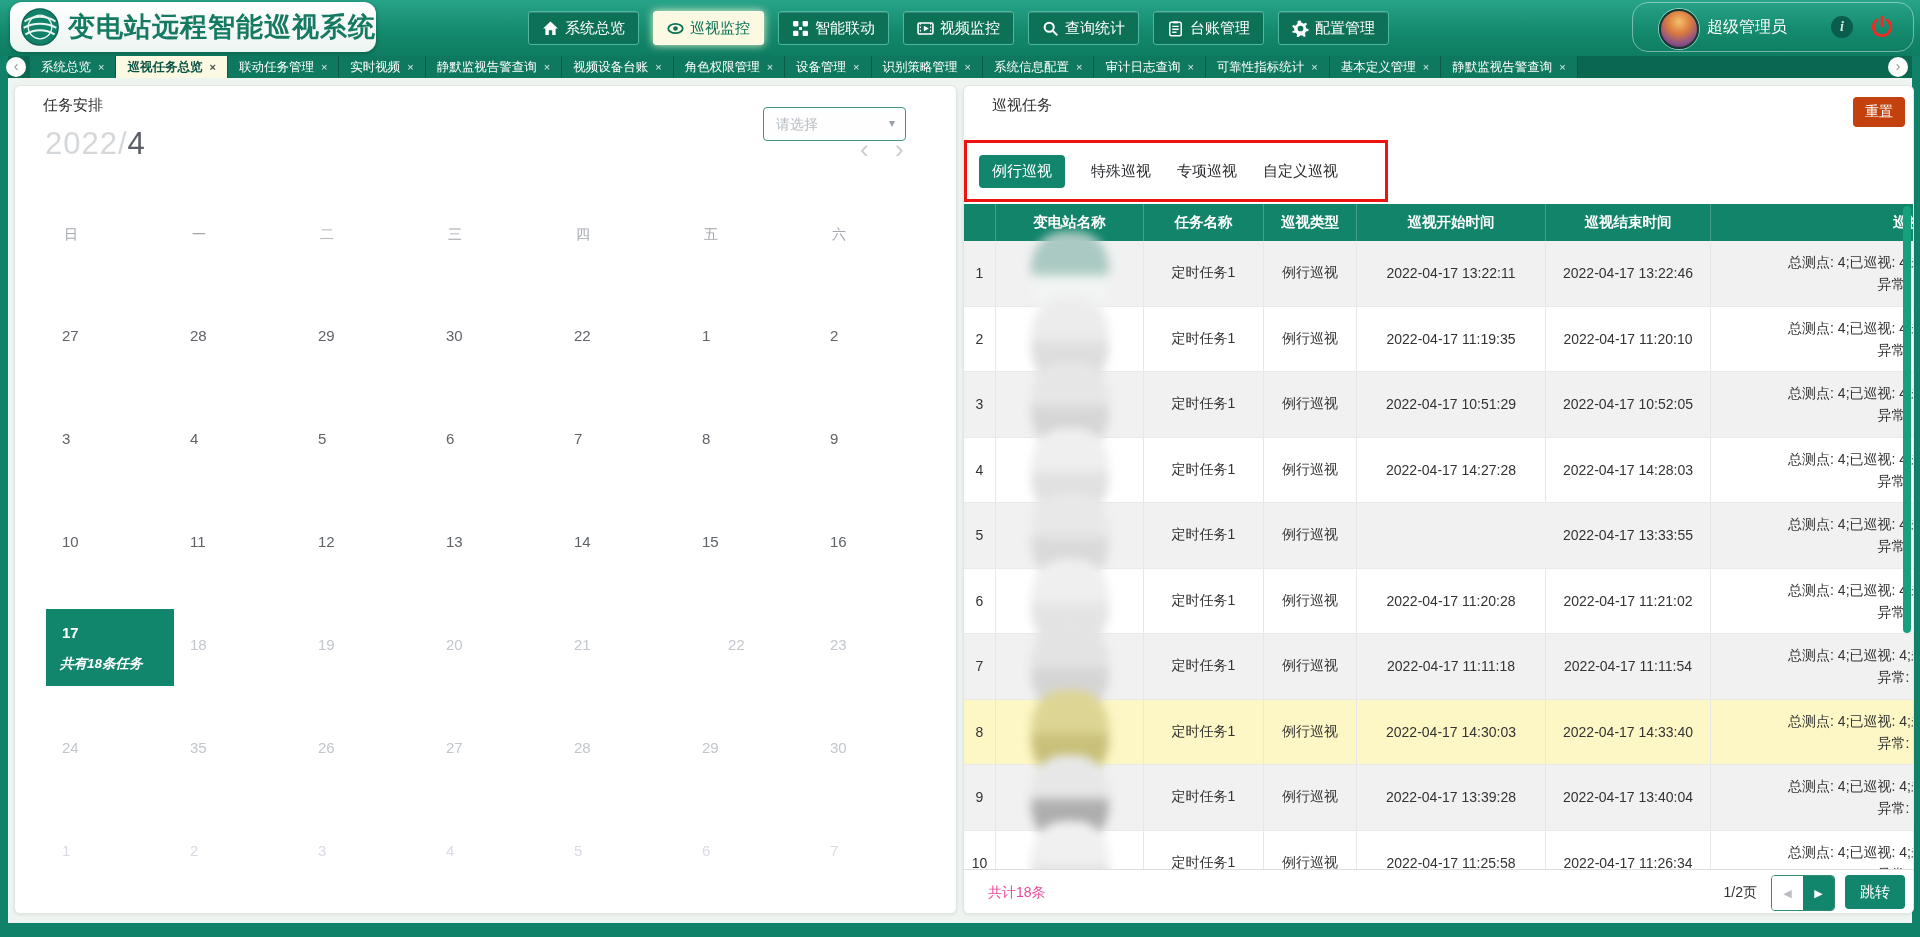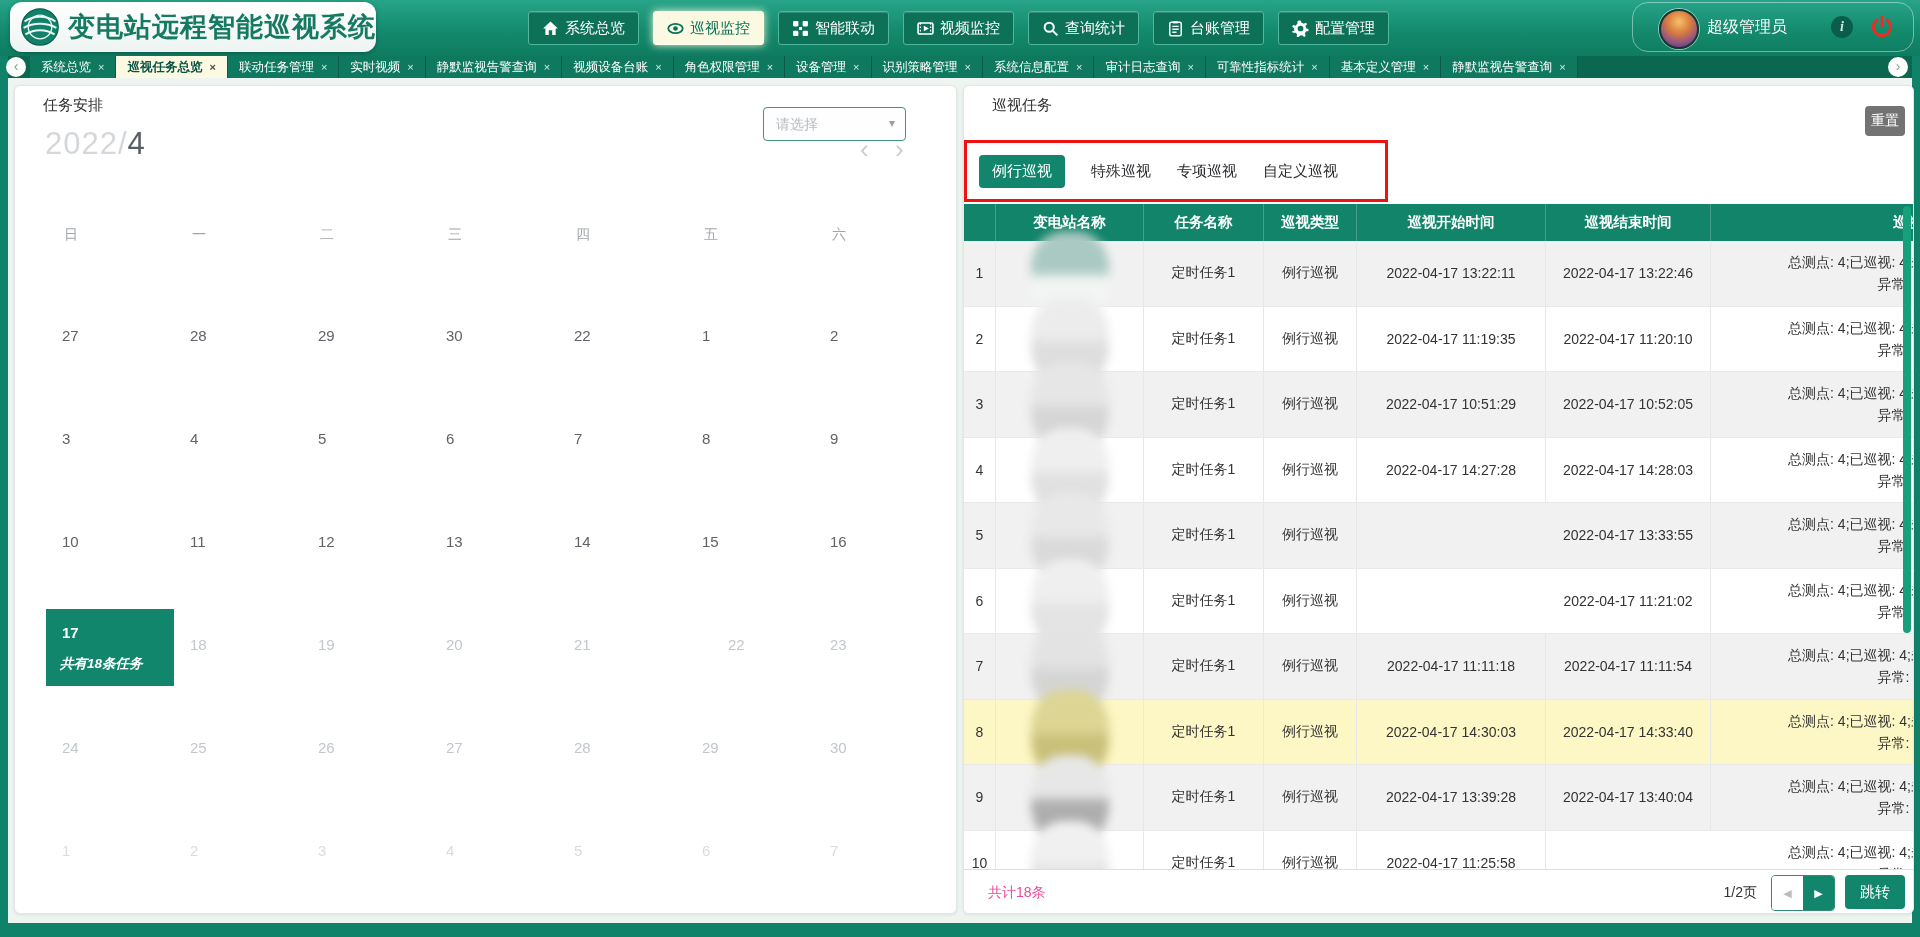--- a/index.html
+++ b/index.html
@@ -56,21 +56,21 @@
   .cal-ym .lt{color:#d5d8db}.cal-ym .dk{color:#5a5e66}
   .cal-prev{position:absolute;left:845px;top:48px;color:#c9cdd3;font-size:26px;cursor:pointer}
   .cal-next{position:absolute;left:880px;top:48px;color:#c9cdd3;font-size:26px;cursor:pointer}
   .wd{position:absolute;font-size:14px;color:#a2a6ad}
   .day{position:absolute;font-size:15px}
   .day.d{color:#5f6368}.day.l{color:#c2c6cd}.day.f{color:#d8dbe1}
   .selblock{position:absolute;left:31px;top:523px;width:128px;height:77px;background:#12866c;color:#fff;cursor:pointer}
   .selblock .n{position:absolute;left:16px;top:15px;font-size:15px;font-weight:bold}
   .selblock .note{position:absolute;left:14px;top:46px;font-size:13.5px;font-style:italic;font-weight:bold;white-space:nowrap}
   
-  .reset{position:absolute;right:8px;top:20px;width:40px;height:30px;background:#737373;color:#fff;
+  .reset{position:absolute;right:8px;top:11px;width:52px;height:30px;background:#c2410c;color:#fff;
        border:none;border-radius:4px;font-size:14px;cursor:pointer}
   .fbox{position:absolute;left:0;top:54px;width:424px;height:62px;border:3px solid #ec1310;
        box-sizing:border-box;display:flex;align-items:center;padding-left:12px;gap:26px;background:#fff}
   .ftab{font-size:15px;color:#2b2d30;cursor:pointer;white-space:nowrap}
   .ftab.active{background:#12866c;color:#fff;padding:7px 13px;border-radius:4px}
   .twrap{position:absolute;left:0;top:118px;width:949px;height:665px;overflow:hidden}
   .thead{position:absolute;left:0;top:0;width:949px;height:37px;background:#12846a;display:flex}
   .th{display:flex;align-items:center;justify-content:center;color:#fff;font-size:14.5px;font-weight:bold;
       border-right:1px solid rgba(255,255,255,.22);box-sizing:border-box;flex:none}
   .th.last{justify-content:flex-end;border-right:none}
@@ -307,21 +307,21 @@
           <div class="n">17</div>
           <div class="note">共有18条任务</div>
         </div>
         <span class="day l" style="left: 175px; top: 550px;">18</span>
         <span class="day l" style="left: 303px; top: 550px;">19</span>
         <span class="day l" style="left: 431px; top: 550px;">20</span>
         <span class="day l" style="left: 559px; top: 550px;">21</span>
         <span class="day l" style="left: 713px; top: 550px;">22</span>
         <span class="day l" style="left: 815px; top: 550px;">23</span>
         <span class="day l" style="left: 47px; top: 653px;">24</span>
-        <span class="day l" style="left: 175px; top: 653px;">25</span>
+        <span class="day l" style="left: 175px; top: 653px;">35</span>
         <span class="day l" style="left: 303px; top: 653px;">26</span>
         <span class="day l" style="left: 431px; top: 653px;">27</span>
         <span class="day l" style="left: 559px; top: 653px;">28</span>
         <span class="day l" style="left: 687px; top: 653px;">29</span>
         <span class="day l" style="left: 815px; top: 653px;">30</span>
         <span class="day f" style="left: 47px; top: 756px;">1</span>
         <span class="day f" style="left: 175px; top: 756px;">2</span>
         <span class="day f" style="left: 303px; top: 756px;">3</span>
         <span class="day f" style="left: 431px; top: 756px;">4</span>
         <span class="day f" style="left: 559px; top: 756px;">5</span>
@@ -428,20 +428,21 @@
             <span>总测点: 4;已巡视: 4;未</span>
             <span>异常: 4;</span>
           </div>
         </div>
         <div class="trow" style="top: 364.5px; height: 65.5px;">
           <div class="td" style="left: 0px; width: 32px;">6</div>
           <div class="td" style="left: 32px; width: 148px;"></div>
           <div class="blob" style="left: 67px; top: -10px; background: linear-gradient(rgb(239, 239, 239) 0%, rgb(239, 239, 239) 45%, rgb(228, 228, 228) 55%, rgb(228, 228, 228) 100%);"></div>
           <div class="td" style="left: 180px; width: 120px;">定时任务1</div>
           <div class="td" style="left: 300px; width: 93px;">例行巡视</div>
+          <div class="td" style="left: 393px; width: 189px;">2022-04-17 11:20:28</div>
           <div class="td" style="left: 582px; width: 165px;">2022-04-17 11:21:02</div>
           <div class="td res" style="left: 747px; width: 202px;">
             <span>总测点: 4;已巡视: 4;未</span>
             <span>异常: 4;</span>
           </div>
         </div>
         <div class="trow odd" style="top: 430px; height: 65.5px;">
           <div class="td" style="left: 0px; width: 32px;">7</div>
           <div class="td" style="left: 32px; width: 148px;"></div>
           <div class="blob" style="left: 67px; top: -10px; background: linear-gradient(rgb(227, 227, 227) 0%, rgb(227, 227, 227) 45%, rgb(213, 213, 213) 55%, rgb(213, 213, 213) 100%);"></div>
@@ -480,20 +481,21 @@
             <span>异常: 4;</span>
           </div>
         </div>
         <div class="trow" style="top: 626.5px; height: 65.5px;">
           <div class="td" style="left: 0px; width: 32px;">10</div>
           <div class="td" style="left: 32px; width: 148px;"></div>
           <div class="blob" style="left: 67px; top: -10px; background: linear-gradient(rgb(240, 240, 240) 0%, rgb(240, 240, 240) 45%, rgb(226, 226, 226) 55%, rgb(226, 226, 226) 100%);"></div>
           <div class="td" style="left: 180px; width: 120px;">定时任务1</div>
           <div class="td" style="left: 300px; width: 93px;">例行巡视</div>
           <div class="td" style="left: 393px; width: 189px;">2022-04-17 11:25:58</div>
+          <div class="td" style="left: 582px; width: 165px;">2022-04-17 11:26:34</div>
           <div class="td res" style="left: 747px; width: 202px;">
             <span>总测点: 4;已巡视: 4;未</span>
             <span>异常: 4;</span>
           </div>
         </div>
       </div>
     <div class="sbar"></div>
 
     <div class="tfoot">
       <span class="total">共计18条</span>

